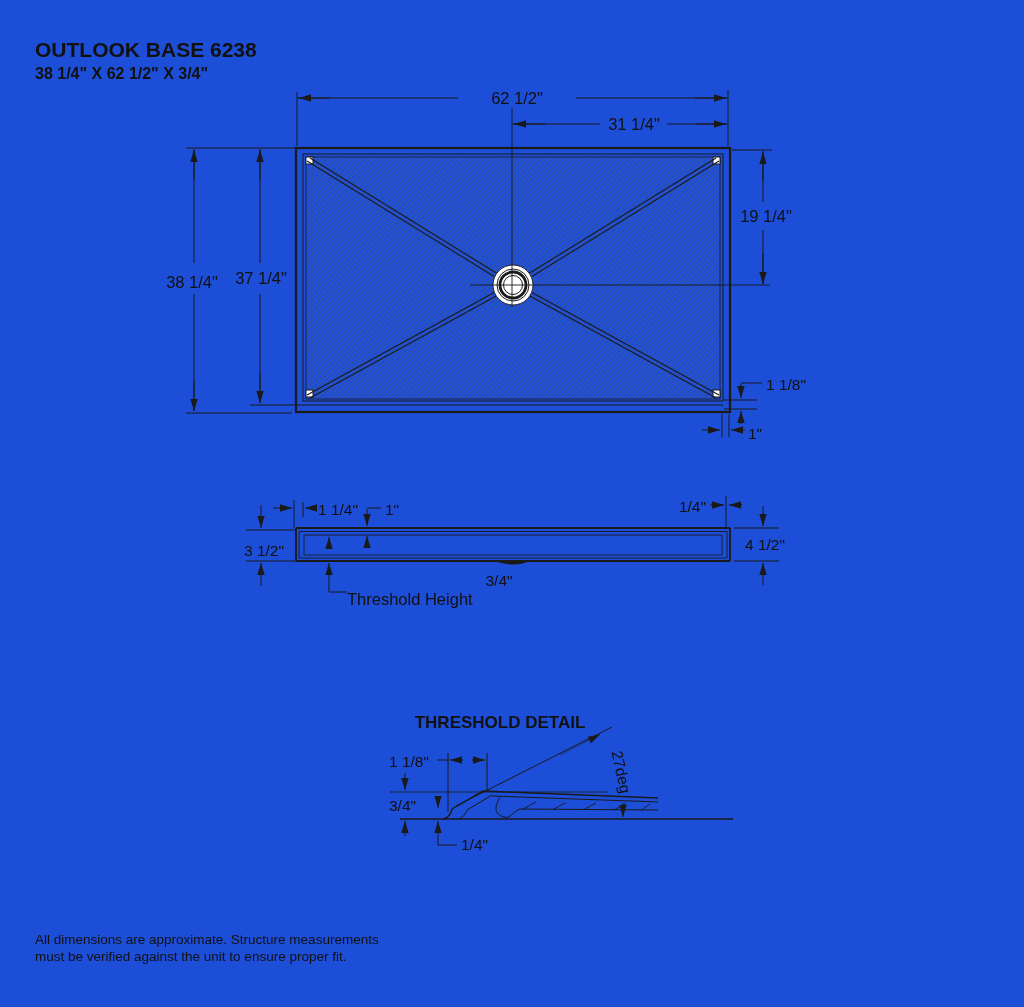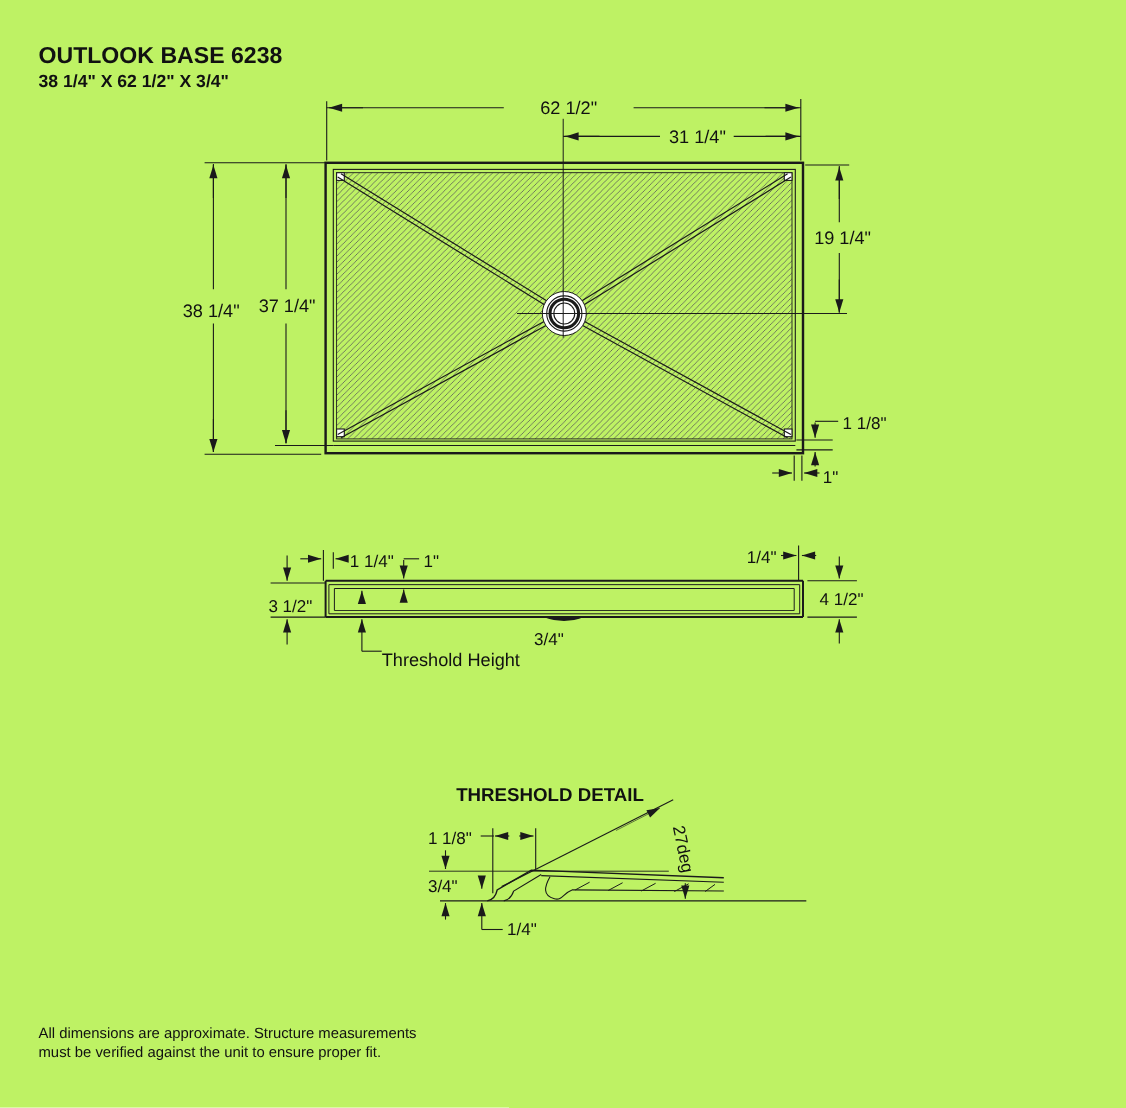--- a/index.html
+++ b/index.html
@@ -1,16 +1,16 @@
 <!DOCTYPE html>
 <html><head>
 <meta charset="utf-8">
 <style>
   html,body{margin:0;padding:0;background:#ffffff;}
-  .canvas{position:relative;width:1024px;height:1007px;background:#bef264;overflow:hidden;}
+  .canvas{position:relative;width:1024px;height:1007px;background:#1d4ed8;overflow:hidden;}
   svg{display:block;}
   text{font-family:"Liberation Sans",sans-serif;fill:#111;}
   .ttl{font-size:21px;font-weight:bold;}
   .sub{font-size:16px;font-weight:bold;}
   .dtl-ttl{font-size:17px;font-weight:bold;}
   .dim{font-size:15.5px;}
   .dim-lg{font-size:16.5px;}
   .note{font-size:13.5px;}
   .lbl{font-size:16.5px;}
 </style>

